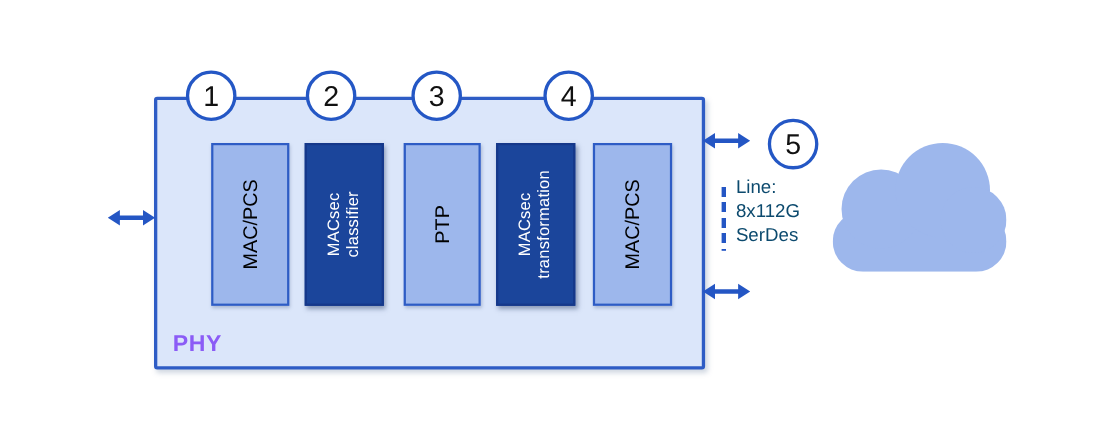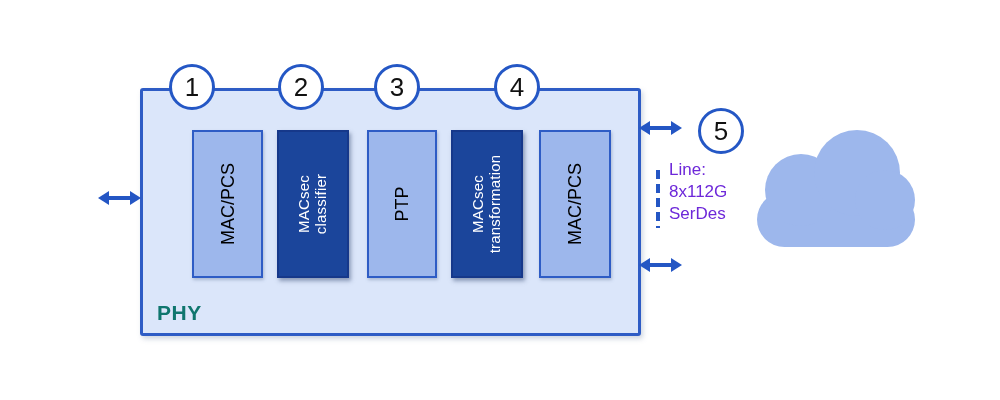--- a/index.html
+++ b/index.html
@@ -8,21 +8,21 @@
     font-family:"Liberation Sans", sans-serif;color:#111;
   }
   
   .phy-box{
     position:absolute;left:140px;top:88px;width:495px;height:242px;
     background:#dbe6fa;border:3px solid #2e5cc5;border-radius:3px;
     box-shadow:2px 3px 5px rgba(120,140,170,.35);
   }
   .phy-label{
     position:absolute;left:157px;top:301px;font-size:21px;font-weight:bold;
-    letter-spacing:.5px;color:#0f766e;z-index:4;
+    letter-spacing:.5px;color:#8b5cf6;z-index:4;
   }
   
   .block{position:absolute;top:130px;height:148px;box-sizing:border-box;z-index:3;}
   .block.light{
     background:#9db7ec;border:2px solid #2e5cc5;
     box-shadow:1px 2px 3px rgba(80,100,140,.35);
   }
   .block.dark{
     background:#1b459b;border:2px solid #16388a;
     box-shadow:2px 3px 4px rgba(60,80,120,.5);
@@ -44,21 +44,21 @@
   
   .arrow{position:absolute;z-index:6;}
   
   .dashed-line{
     position:absolute;left:656px;top:170px;width:4px;height:58px;
     background:repeating-linear-gradient(to bottom,#2456c4 0 9px,transparent 9px 14px);
     z-index:2;
   }
   .line-annotation{
     position:absolute;left:669px;top:159px;font-size:17px;line-height:22px;
-    white-space:pre-line;color:#6d28d9;z-index:2;
+    white-space:pre-line;color:#0c4a6e;z-index:2;
   }
   .cloud{position:absolute;left:757px;top:130px;z-index:2;}
 </style>
 </head>
 <body>
 
 <div class="canvas">
 
   <div class="phy-box"></div>
   <div class="phy-label">PHY</div>

